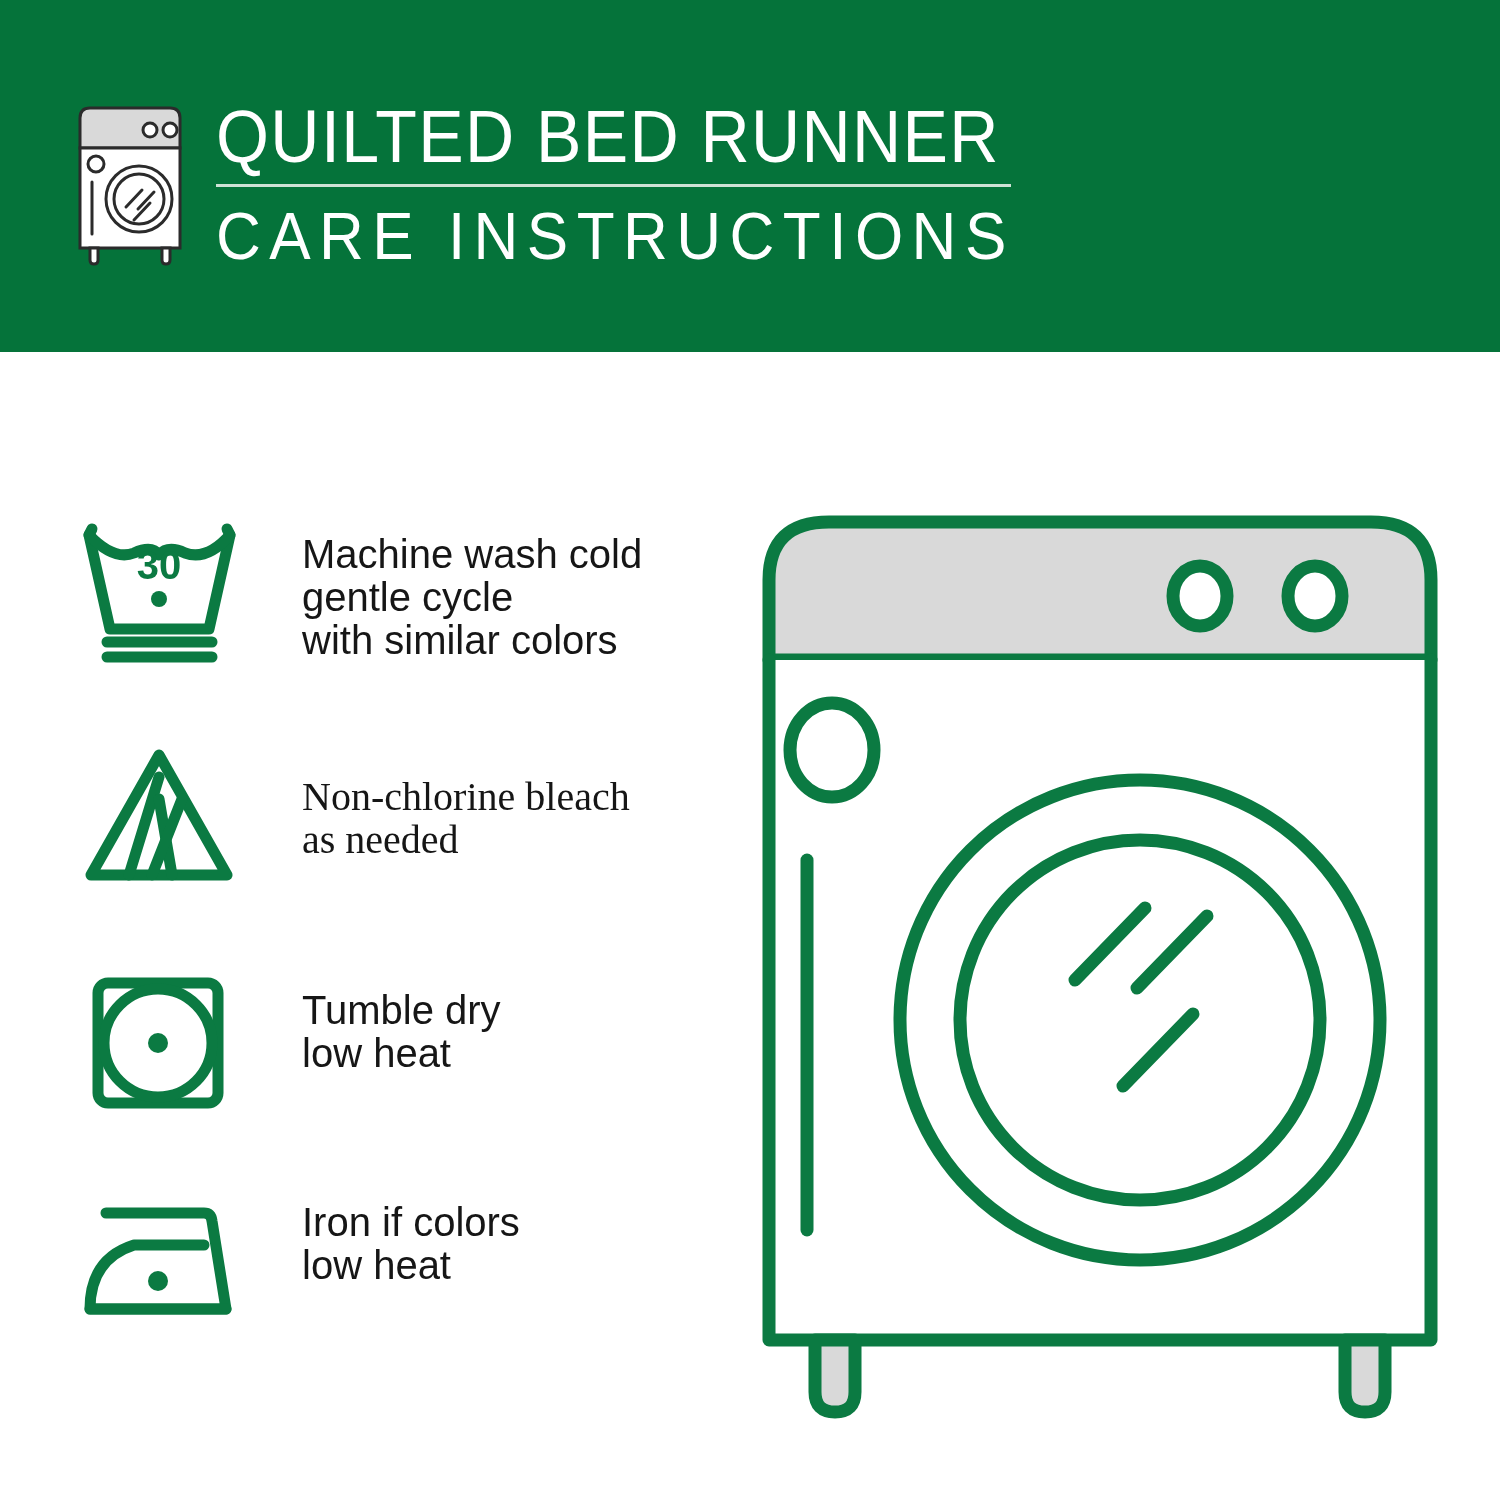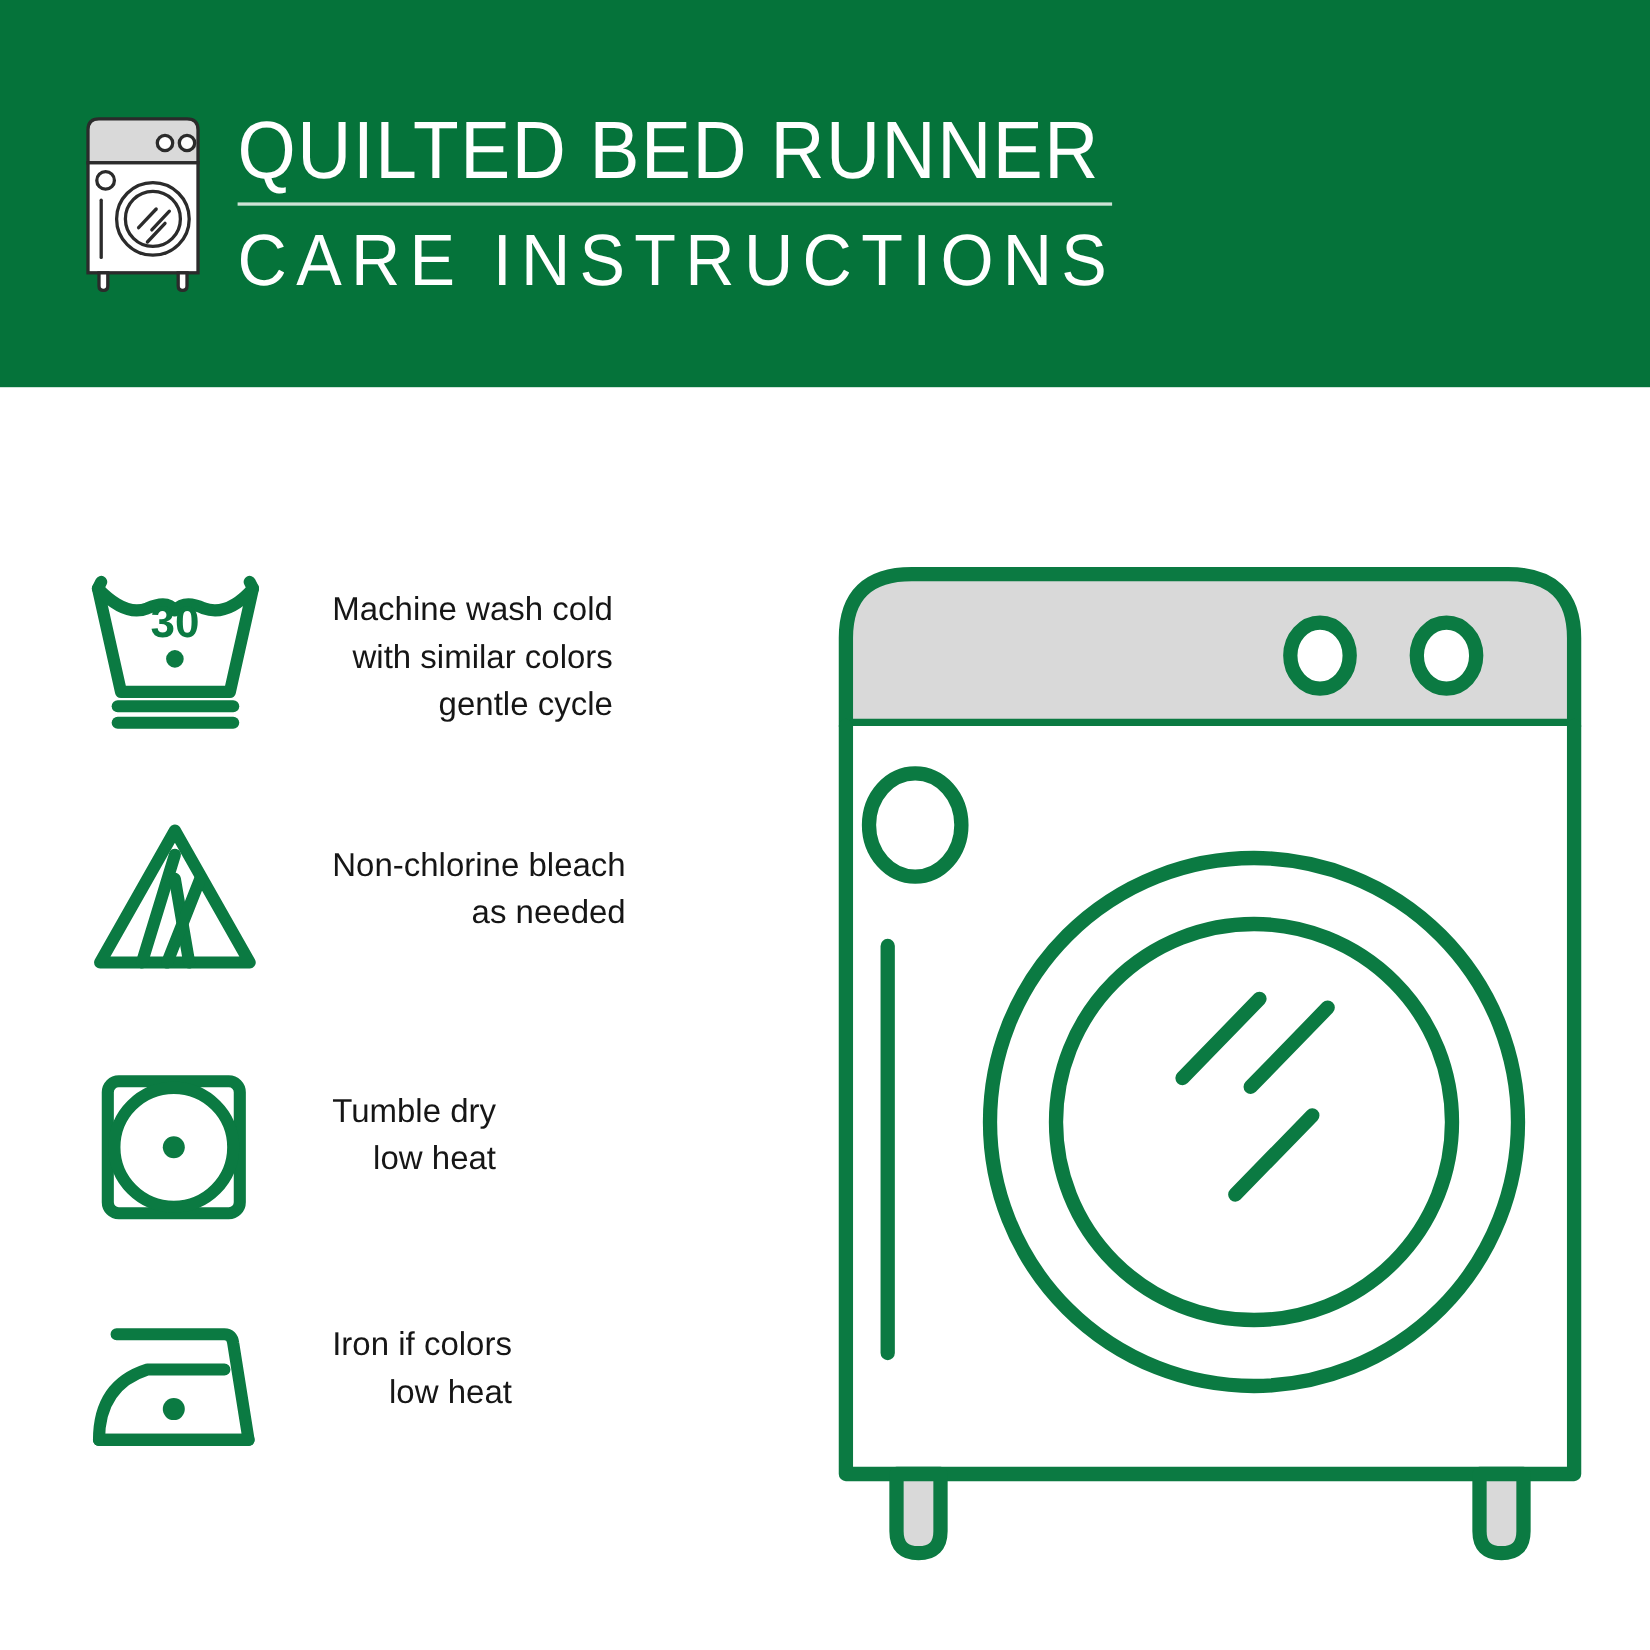--- a/index.html
+++ b/index.html
@@ -84,27 +84,26 @@
     position: absolute;
     left: 2px;
     top: 0;
     width: 175px;
     height: 160px;
   }
   .care-text {
     position: absolute;
     left: 232px;
     color: #161616;
-    font-size: 30px;
+    font-size: 40px;
     line-height: 43px;
     font-weight: 400;
-    text-align: right;
   }
   .care-row-0 .care-text { top: 28px; }
-  .care-row-1 .care-text { top: 42px; }
+  .care-row-1 .care-text { top: 52px; font-family: Liberation Serif, serif; }
   .care-row-2 .care-text { top: 48px; }
   .care-row-3 .care-text { top: 42px; }
 
   .care-row-1 .care-icon { top: 14px; }
   .care-row-2 .care-icon { top: 22px; }
   .care-row-3 .care-icon { top: 38px; }
   .washer-svg {
     position: absolute;
     left: 745px;
     top: 500px;
@@ -158,22 +157,22 @@
           <path d="M17 30 Q42 56 62 48 Q80 40 87 50 Q96 40 113 48 Q135 56 158 30"></path>
           <path d="M35 137 L140 137"></path>
           <path d="M35 152 L140 152"></path>
         </g>
         <text x="87" y="74" font-family="&quot;Liberation Sans&quot;, sans-serif" font-size="40" font-weight="bold" fill="#0b7a42" text-anchor="middle">30</text>
         <circle cx="87" cy="94" r="8" fill="#0b7a42"></circle>
       </svg>
     </div>
     <div class="care-text">
       <div>Machine wash cold</div>
+      <div>gentle cycle</div>
       <div>with similar colors</div>
-      <div>gentle cycle</div>
     </div>
   </div>
 
   <div class="care-row care-row-1">
     <div class="care-icon">
       <svg viewBox="0 0 175 160" width="175" height="160" aria-hidden="true">
         <g fill="none" stroke="#0b7a42" stroke-width="11" stroke-linecap="round" stroke-linejoin="round">
           <path d="M87 18 L155 138 L19 138 Z"></path>
           <path d="M87 40 L57 138"></path>
           <path d="M87 62 L100 138"></path>

